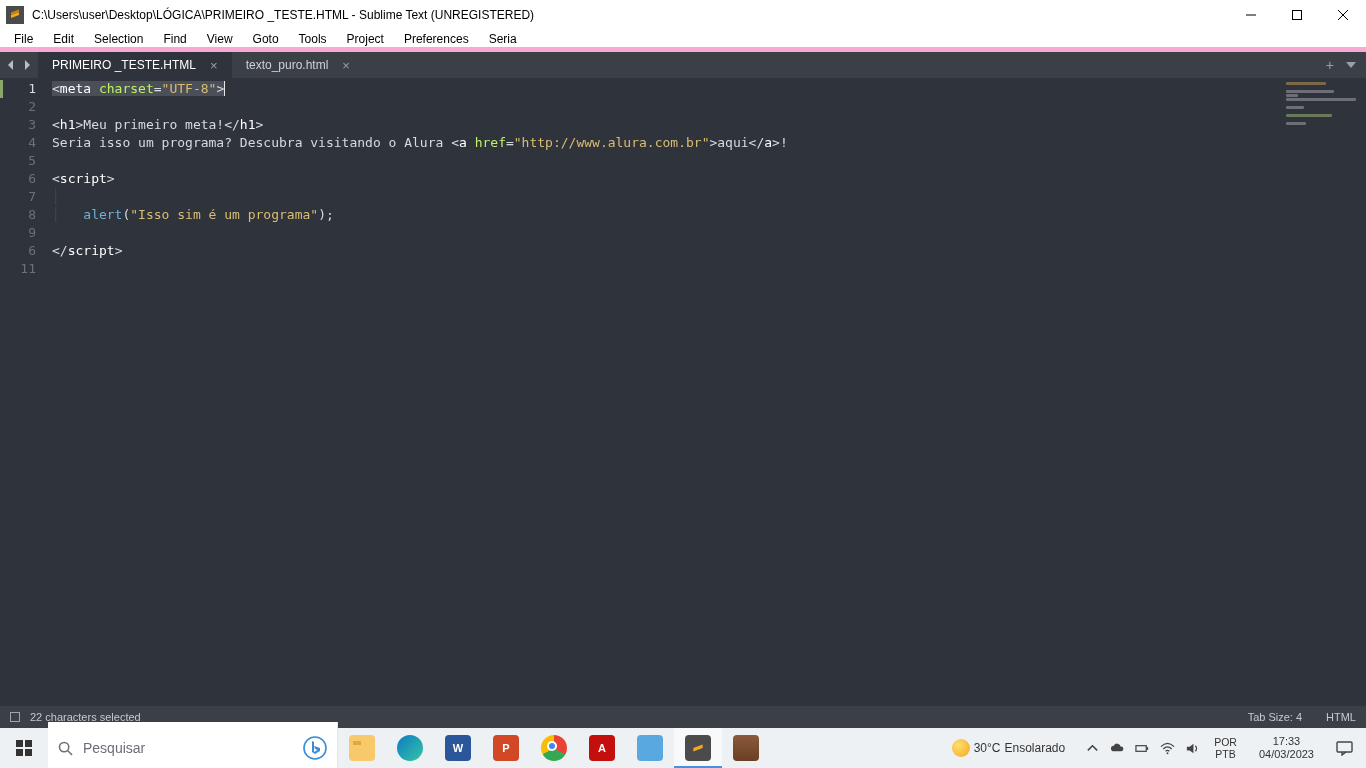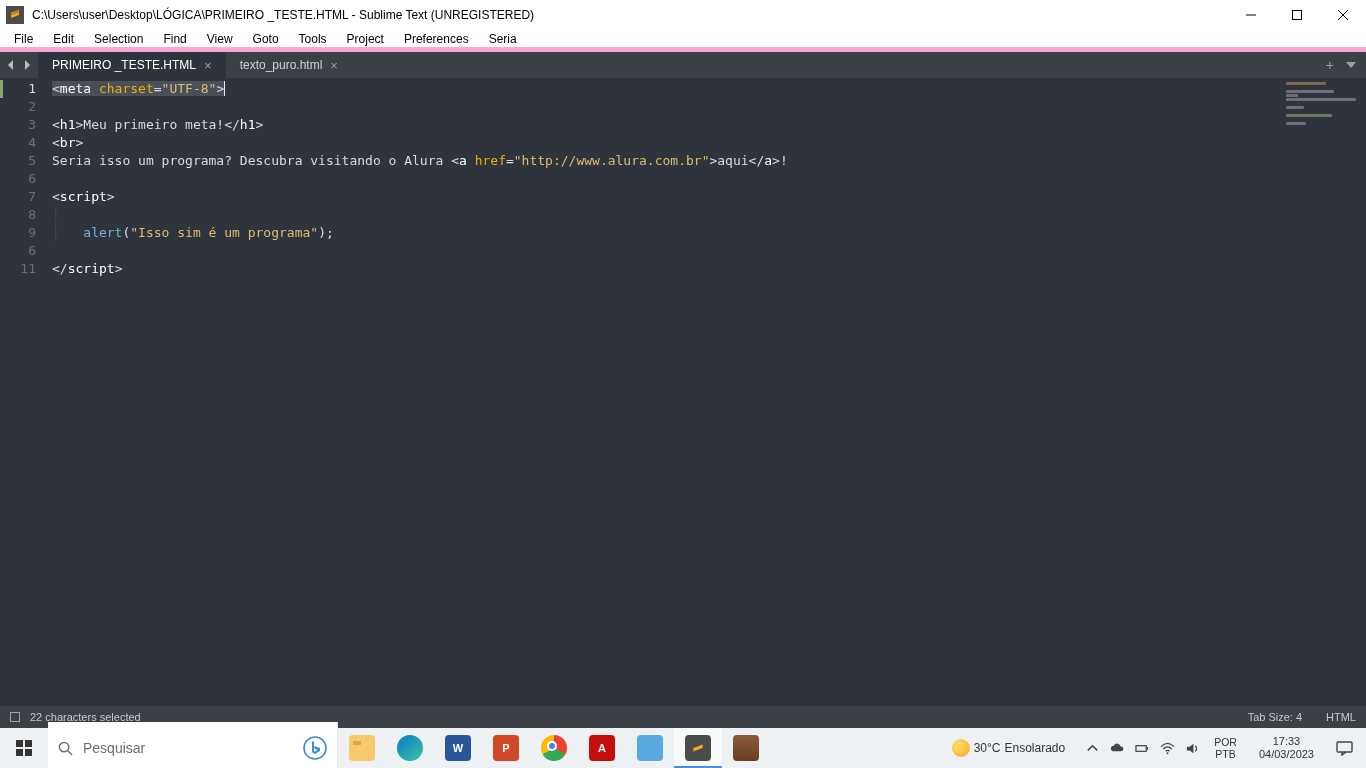--- a/index.html
+++ b/index.html
@@ -15,39 +15,39 @@
 .titlebar .win-btn svg { width:10px; height:10px; stroke:#000; stroke-width:1; fill:none; }
 
 
 .menubar { height: 22px; background:#ffffff; display:flex; align-items:center; padding: 0 4px; border-bottom:5px solid #f9a8d4;}
 .menubar .menu { font-size:12px; color:#000; padding: 2px 10px; }
 
 
 .tabstrip { height:26px; background:#3b3f46; display:flex; align-items:stretch; }
 .tabstrip .nav-arrows { display:flex; align-items:center; padding:0 6px; gap:6px; }
 .tabstrip .nav-arrows svg { width:10px; height:10px; fill:#b8bdc5; }
-.tabstrip .tab { display:flex; align-items:center; padding:0 14px 0 14px; font-size:12px; color:#cfd2d7; gap:8px; position:relative; }
+.tabstrip .tab { display:flex; align-items:center; padding:0 14px 0 14px; font-size:12px; color:#cfd2d7; gap:14px; position:relative; }
 .tabstrip .tab.active { background:#2f333b; color:#ffffff; }
 .tabstrip .tab .close { font-size:13px; color:#9aa0a8; line-height:1; }
 .tabstrip .right-controls { margin-left:auto; display:flex; align-items:center; padding:0 10px; gap:12px; color:#9aa0a8; font-size:14px;}
 .tabstrip .right-controls svg { width:10px; height:10px; fill:#9aa0a8; }
 
 
 .editor-wrap { display:flex; height: calc(768px - 30px - 22px - 26px - 22px - 40px); background:#2f333b; position:relative; }
 .gutter { width:52px; background:#2f333b; padding-top:2px; }
 .gutter .ln { height:18px; line-height:18px; font-family:Consolas,monospace; font-size:13px; color:#6c7178; text-align:right; padding-right:16px; }
 .gutter .ln.active { color:#d7dae0; }
 .gutter .ln.active-border { box-shadow: inset 3px 0 0 #8aa86b; }
 .code { flex:1; background:#2f333b; padding-top:2px; font-family:Consolas,monospace; font-size:13px; color:#d7dae0; position:relative; }
 .code .line { height:18px; line-height:18px; white-space:pre; }
 .code .sel { background:#4a4f58; }
 .code .cursor { border-right:1px solid #e8e8e8; }
 .tag-angle { color:#d7dae0; }
 .tag-name { color:#ffffff; }
-.attr { color:#eab308; }
+.attr { color:#bef264; }
 .str { color:#dbbd72; }
 .fn { color:#6fb1d6; }
 .text { color:#d7dae0; }
 .guide { color:#43474f; }
 
 .minimap { position:absolute; top:4px; right:6px; width:74px; }
 .minimap .mrow { height:3px; margin-bottom:1px; border-radius:1px; }
 
 
 .statusbar { height:22px; background:#3b3f46; display:flex; align-items:center; font-size:11px; color:#c6c9cf; padding:0 10px; }
@@ -155,21 +155,20 @@
     <div class="ln">7</div>
     <div class="ln">8</div>
     <div class="ln">9</div>
     <div class="ln">6</div>
     <div class="ln">11</div>
   </div>
   <div class="code">
     <div class="line"><span class="sel"><span class="tag-angle">&lt;</span><span class="tag-name">meta</span> <span class="attr">charset</span><span class="tag-angle">=</span><span class="str">"UTF-8"</span><span class="tag-angle">&gt;</span></span><span class="cursor"></span></div>
     <div class="line"></div>
     <div class="line"><span class="tag-angle">&lt;</span><span class="tag-name">h1</span><span class="tag-angle">&gt;</span><span class="text">Meu primeiro meta!</span><span class="tag-angle">&lt;/</span><span class="tag-name">h1</span><span class="tag-angle">&gt;</span></div>
-    <div class="line"><span class="tag-angle">&lt;</span><span class="tag-name">br</span><span class="tag-angle">&gt;</span></div>
     <div class="line"><span class="text">Seria isso um programa? Descubra visitando o Alura </span><span class="tag-angle">&lt;</span><span class="tag-name">a</span> <span class="attr">href</span><span class="tag-angle">=</span><span class="str">"http://www.alura.com.br"</span><span class="tag-angle">&gt;</span><span class="text">aqui</span><span class="tag-angle">&lt;/</span><span class="tag-name">a</span><span class="tag-angle">&gt;</span><span class="text">!</span></div>
     <div class="line"></div>
     <div class="line"><span class="tag-angle">&lt;</span><span class="tag-name">script</span><span class="tag-angle">&gt;</span></div>
     <div class="line"><span class="guide">│</span></div>
     <div class="line"><span class="guide">│</span>   <span class="fn">alert</span><span class="text">(</span><span class="str">"Isso sim é um programa"</span><span class="text">);</span></div>
     <div class="line"></div>
     <div class="line"><span class="tag-angle">&lt;/</span><span class="tag-name">script</span><span class="tag-angle">&gt;</span></div>
   </div>
 
   <div class="minimap">

